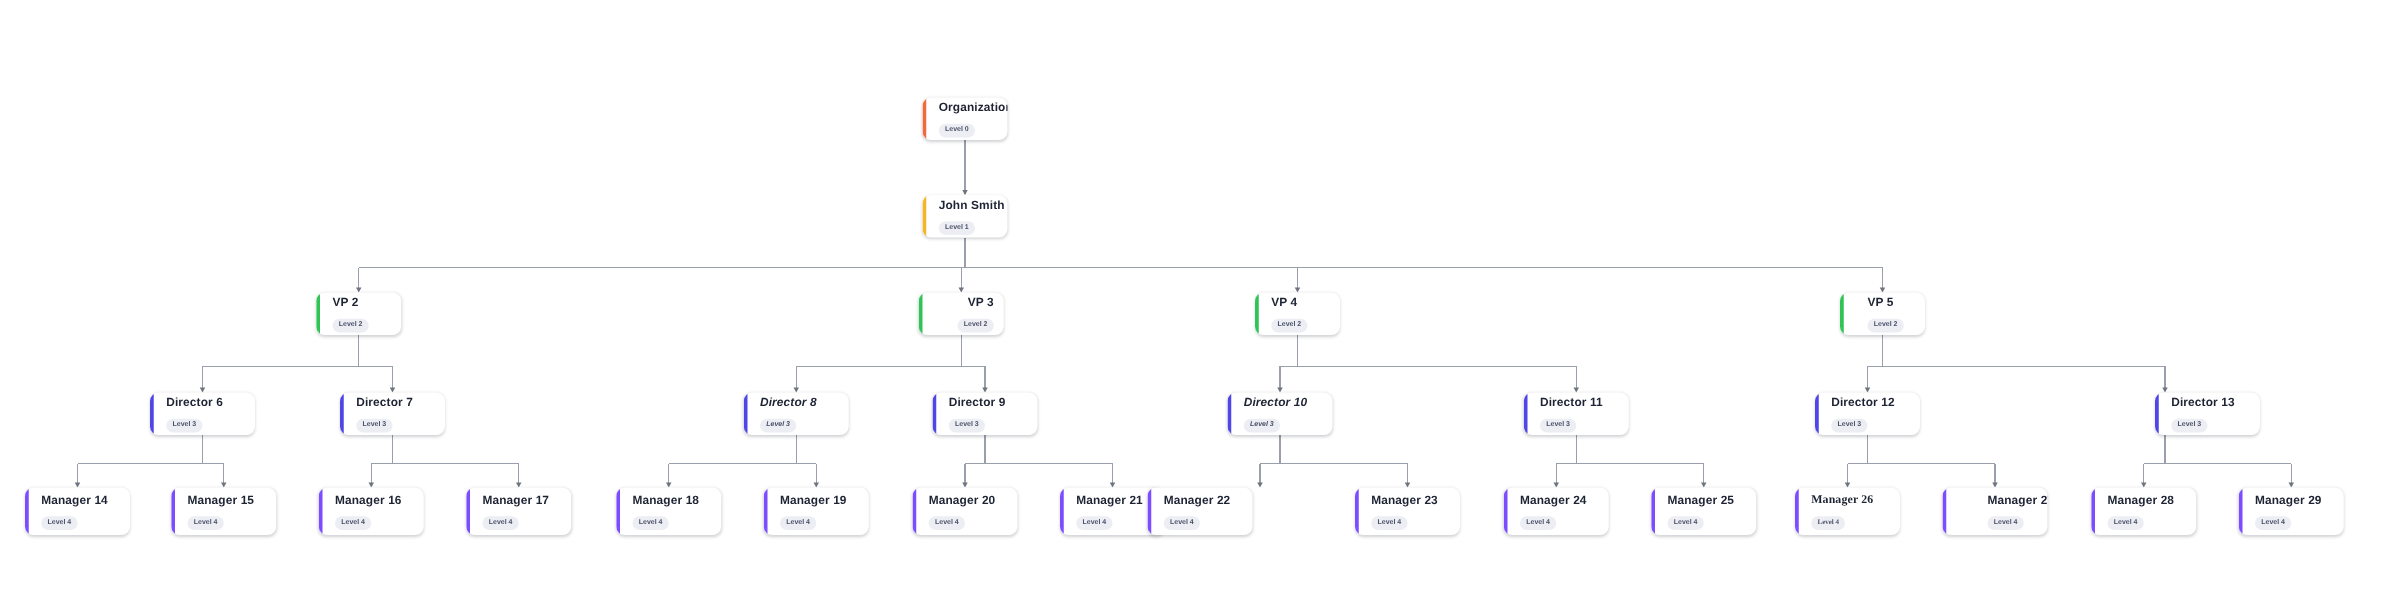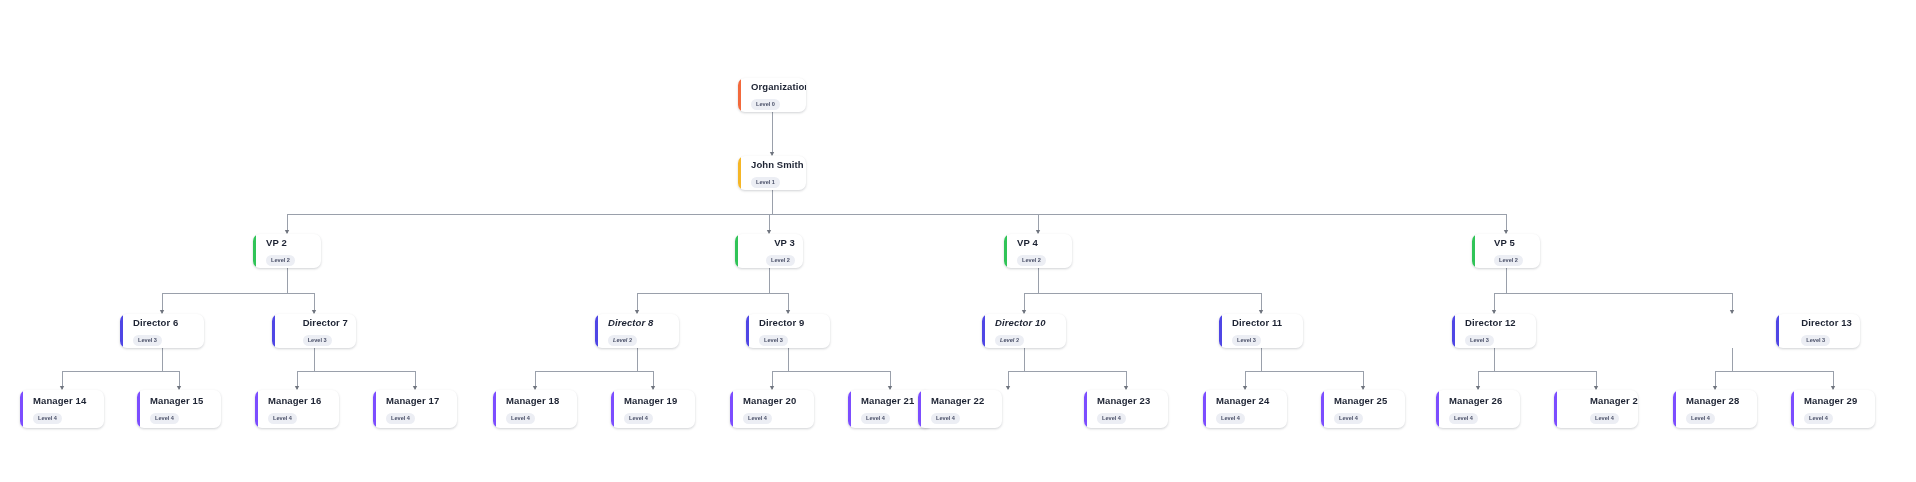--- a/index.html
+++ b/index.html
@@ -182,21 +182,21 @@
           <div><span class="badge">Level 2</span></div>
         </div>
       </div>
       <div class="node" style="left: 120px; top: 314px; width: 84px; height: 34px;">
         <div class="accent" style="background: rgb(79, 70, 229);"></div>
         <div class="body">
           <div class="title">Director 6</div>
           <div><span class="badge">Level 3</span></div>
         </div>
       </div>
-      <div class="node" style="left: 272px; top: 314px; width: 84px; height: 34px; align-items: flex-end;">
+      <div class="node" style="left: 272px; top: 314px; width: 84px; height: 34px;">
         <div class="accent" style="background: rgb(79, 70, 229);"></div>
         <div class="body">
           <div class="title">Director 7</div>
           <div><span class="badge">Level 3</span></div>
         </div>
       </div>
       <div class="node" style="left: 595px; top: 314px; width: 84px; height: 34px; font-style: italic;">
         <div class="accent" style="background: rgb(79, 70, 229);"></div>
         <div class="body">
           <div class="title">Director 8</div>
@@ -224,21 +224,21 @@
           <div><span class="badge">Level 3</span></div>
         </div>
       </div>
       <div class="node" style="left: 1452px; top: 314px; width: 84px; height: 34px;">
         <div class="accent" style="background: rgb(79, 70, 229);"></div>
         <div class="body">
           <div class="title">Director 12</div>
           <div><span class="badge">Level 3</span></div>
         </div>
       </div>
-      <div class="node" style="left: 1776px; top: 314px; width: 84px; height: 34px; align-items: flex-end;">
+      <div class="node" style="left: 1724px; top: 314px; width: 84px; height: 34px;">
         <div class="accent" style="background: rgb(79, 70, 229);"></div>
         <div class="body">
           <div class="title">Director 13</div>
           <div><span class="badge">Level 3</span></div>
         </div>
       </div>
       <div class="node" style="left: 20px; top: 390px; width: 84px; height: 38px;">
         <div class="accent" style="background: rgb(124, 77, 255);"></div>
         <div class="body">
           <div class="title">Manager 14</div>
@@ -315,21 +315,21 @@
           <div><span class="badge">Level 4</span></div>
         </div>
       </div>
       <div class="node" style="left: 1321px; top: 390px; width: 84px; height: 38px;">
         <div class="accent" style="background: rgb(124, 77, 255);"></div>
         <div class="body">
           <div class="title">Manager 25</div>
           <div><span class="badge">Level 4</span></div>
         </div>
       </div>
-      <div class="node" style="left: 1436px; top: 390px; width: 84px; height: 38px;">
+      <div class="node" style="left: 1436px; top: 390px; width: 84px; height: 38px; font-family: Liberation Serif, serif;">
         <div class="accent" style="background: rgb(124, 77, 255);"></div>
         <div class="body">
           <div class="title">Manager 26</div>
           <div><span class="badge">Level 4</span></div>
         </div>
       </div>
       <div class="node" style="left: 1554px; top: 390px; width: 84px; height: 38px; padding-left: 23px;">
         <div class="accent" style="background: rgb(124, 77, 255);"></div>
         <div class="body">
           <div class="title">Manager 27</div>

